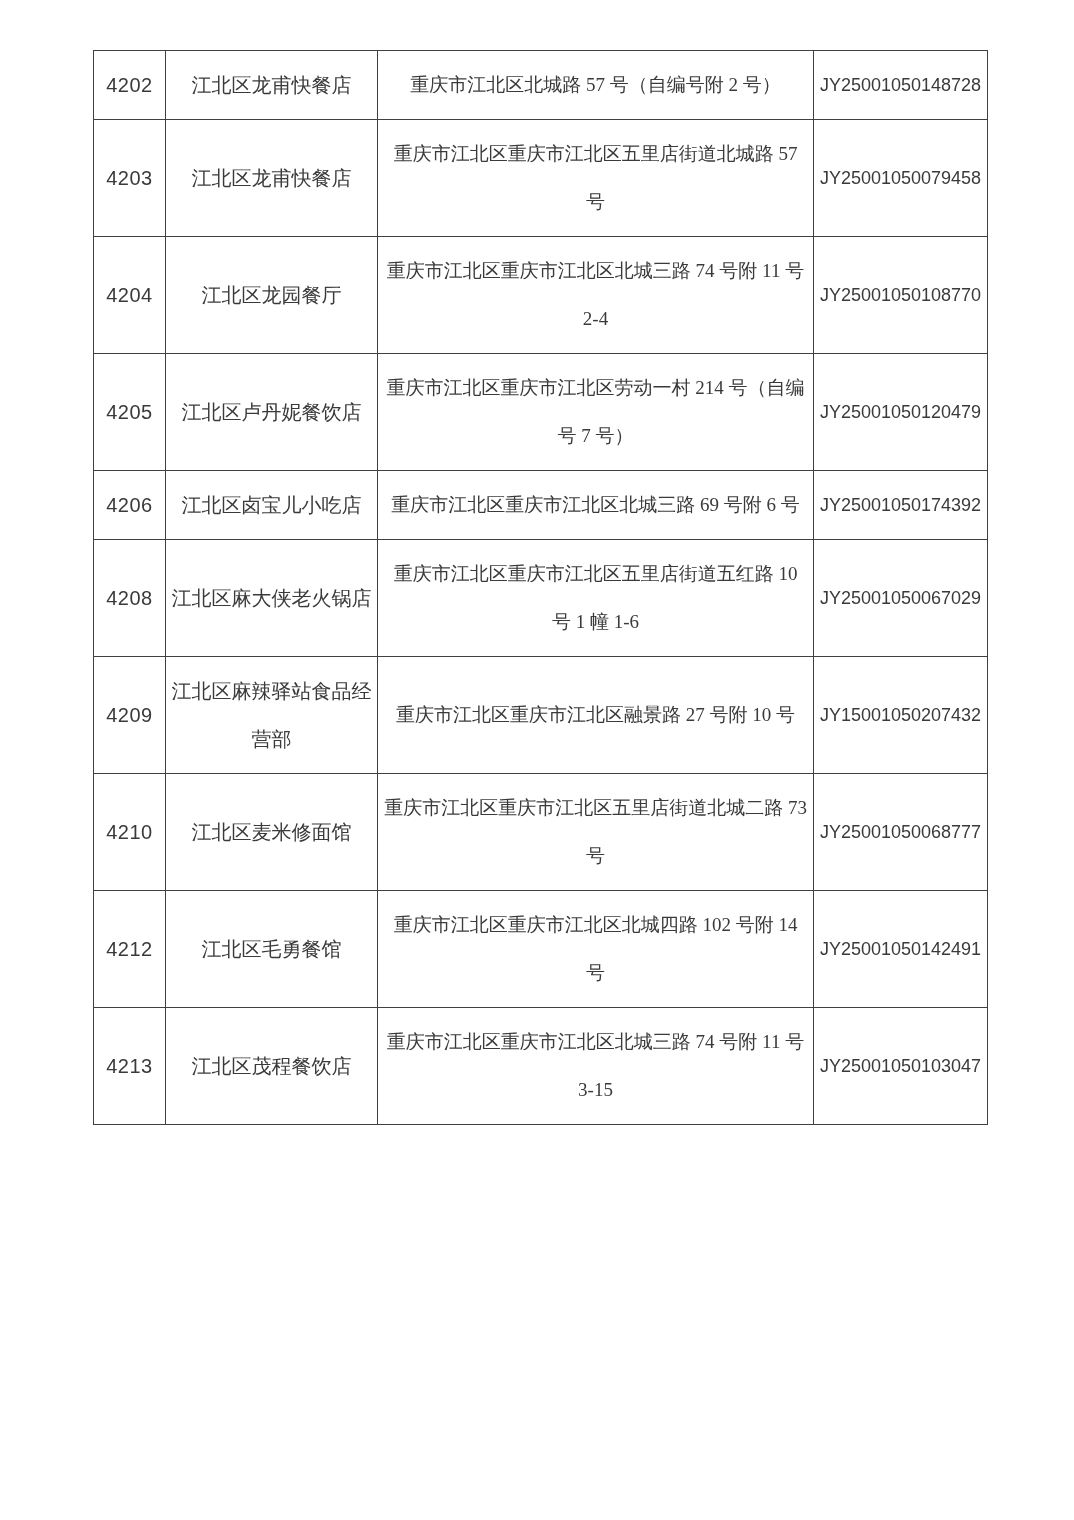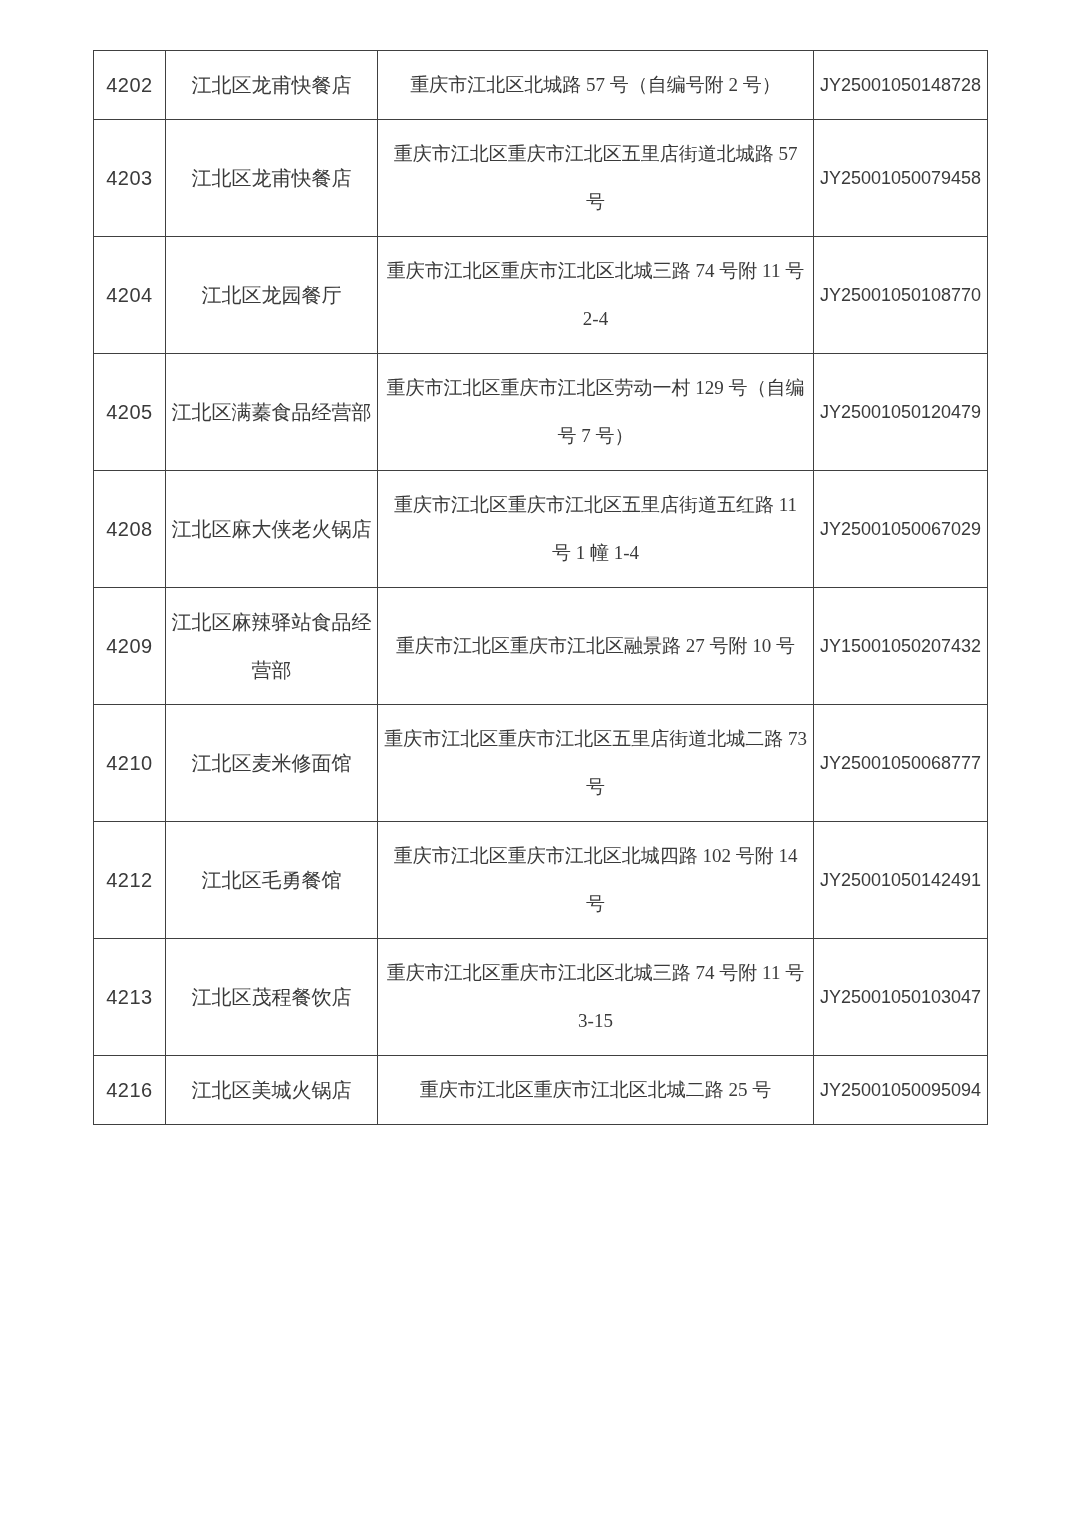--- a/index.html
+++ b/index.html
@@ -81,28 +81,34 @@
     <td class="c-code">JY25001050079458</td>
   </tr>
         <tr>
     <td class="c-index">4204</td>
     <td class="c-name">江北区龙园餐厅</td>
     <td class="c-address">重庆市江北区重庆市江北区北城三路 74 号附 11 号 2-4</td>
     <td class="c-code">JY25001050108770</td>
   </tr>
         <tr>
     <td class="c-index">4205</td>
-    <td class="c-name">江北区满蓁食品经营部</td>
-    <td class="c-address">重庆市江北区重庆市江北区劳动一村 129 号（自编号 7 号）</td>
+    <td class="c-name">江北区卢丹妮餐饮店</td>
+    <td class="c-address">重庆市江北区重庆市江北区劳动一村 214 号（自编号 7 号）</td>
     <td class="c-code">JY25001050120479</td>
+  </tr>
+        <tr>
+    <td class="c-index">4206</td>
+    <td class="c-name">江北区卤宝儿小吃店</td>
+    <td class="c-address">重庆市江北区重庆市江北区北城三路 69 号附 6 号</td>
+    <td class="c-code">JY25001050174392</td>
   </tr>
         <tr>
     <td class="c-index">4208</td>
     <td class="c-name">江北区麻大侠老火锅店</td>
-    <td class="c-address">重庆市江北区重庆市江北区五里店街道五红路 11 号 1 幢 1-4</td>
+    <td class="c-address">重庆市江北区重庆市江北区五里店街道五红路 10 号 1 幢 1-6</td>
     <td class="c-code">JY25001050067029</td>
   </tr>
         <tr>
     <td class="c-index">4209</td>
     <td class="c-name">江北区麻辣驿站食品经营部</td>
     <td class="c-address">重庆市江北区重庆市江北区融景路 27 号附 10 号</td>
     <td class="c-code">JY15001050207432</td>
   </tr>
         <tr>
     <td class="c-index">4210</td>
@@ -115,21 +121,15 @@
     <td class="c-name">江北区毛勇餐馆</td>
     <td class="c-address">重庆市江北区重庆市江北区北城四路 102 号附 14 号</td>
     <td class="c-code">JY25001050142491</td>
   </tr>
         <tr>
     <td class="c-index">4213</td>
     <td class="c-name">江北区茂程餐饮店</td>
     <td class="c-address">重庆市江北区重庆市江北区北城三路 74 号附 11 号 3-15</td>
     <td class="c-code">JY25001050103047</td>
   </tr>
-        <tr>
-    <td class="c-index">4216</td>
-    <td class="c-name">江北区美城火锅店</td>
-    <td class="c-address">重庆市江北区重庆市江北区北城二路 25 号</td>
-    <td class="c-code">JY25001050095094</td>
-  </tr>
       </tbody>
   </table>
 </div>
 
 </body></html>

